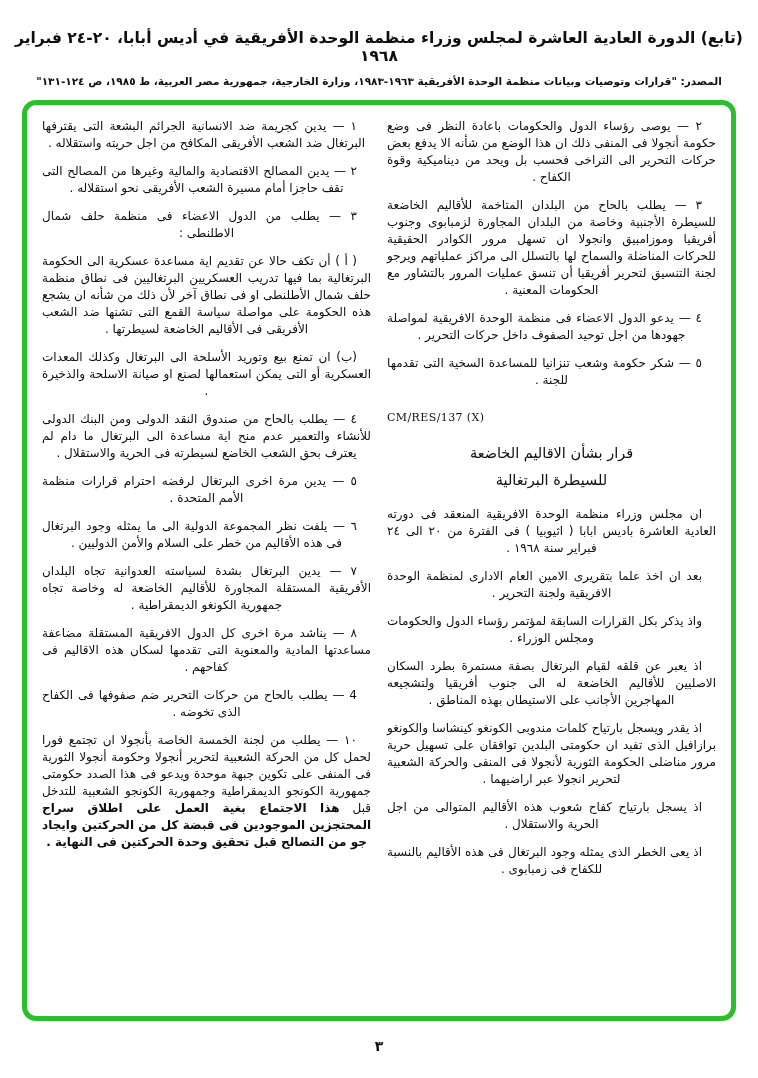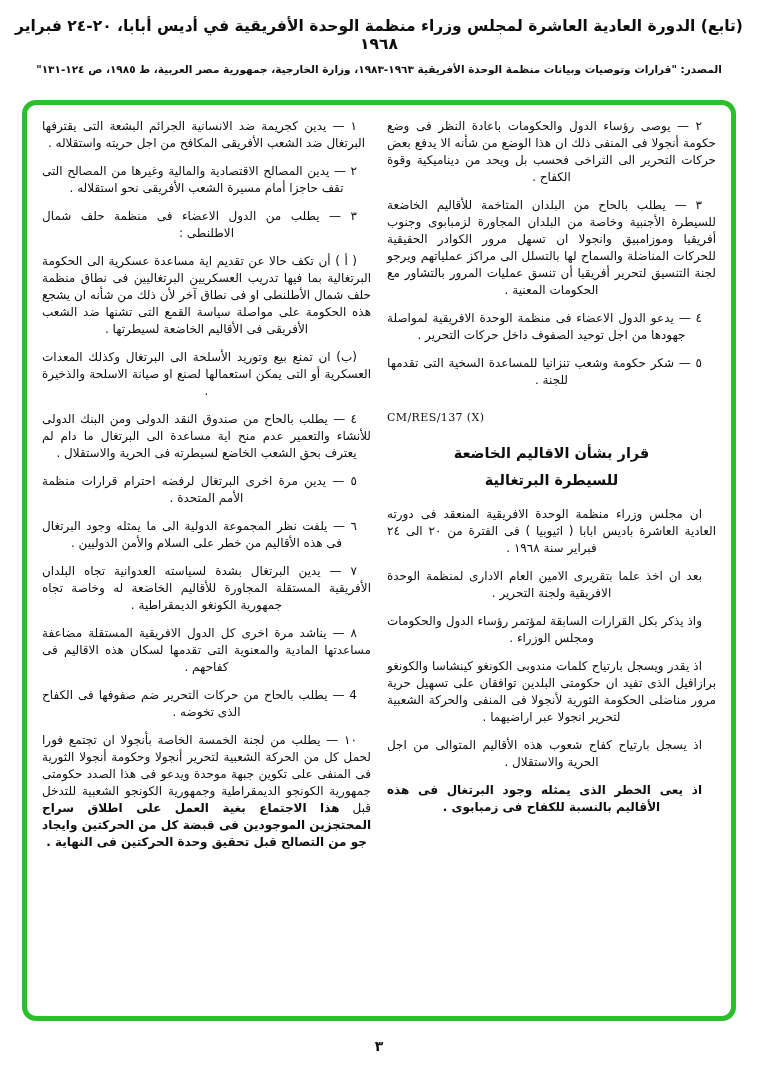--- a/index.html
+++ b/index.html
@@ -4,50 +4,50 @@
 <style>
   html,body { margin:0; padding:0; }
   body {
     width:758px; height:1078px; position:relative;
     background:#ffffff; color:#0e0e0e;
     font-family:"DejaVu Sans", sans-serif;
     overflow:hidden;
   }
   .header { direction:rtl; text-align:center; }
   .header-title {
-    padding-top:17px; font-size:15.5px; font-weight:bold;
+    padding-top:29px; font-size:15.5px; font-weight:bold;
     direction:rtl; text-align:center;
   }
   .header-source {
     margin-top:10px; font-size:10.5px; font-weight:bold;
     direction:rtl; text-align:center;
   }
   .green-box {
     position:absolute; left:22px; top:100px;
     width:714px; height:921px; box-sizing:border-box;
     border:5px solid #2bbf2b; border-radius:14px;
     padding:13px 15px 8px 15px; background:#ffffff;
     overflow:hidden;
   }
   .columns { display:flex; gap:16px; direction:rtl; height:100%; }
   .col { flex:1 1 0; direction:rtl; min-width:0; }
   .col p.body {
     margin:0 0 11px 0; font-size:12px; line-height:17px;
     text-align:justify; text-align-last:center; text-indent:14px;
   }
-  .col p.bold { font-weight:bold; }
+  .col p.bold { font-weight:normal; }
   .col p b { font-weight:bold; }
   .col p.ref {
     direction:ltr; text-align:left; text-align-last:left;
     font-family:"DejaVu Serif","Liberation Serif",serif;
     font-size:11px; letter-spacing:0.4px;
     margin:22px 0 16px 0; text-indent:0;
   }
   .col p.heading {
-    font-weight:bold; text-align:center; text-align-last:center;
+    font-weight:normal; text-align:center; text-align-last:center;
     white-space:pre-line; font-size:14.5px; line-height:27px;
     margin:0 0 12px 0; text-indent:0;
   }
   .page-number {
     position:absolute; left:0; bottom:24px; width:100%;
     text-align:center; font-size:14px; font-weight:bold;
   }
 </style>
 </head>
 <body>
@@ -65,20 +65,21 @@
           <p class="body">٢ — يوصى رؤساء الدول والحكومات باعادة النظر فى وضع حكومة أنجولا فى المنفى ذلك ان هذا الوضع من شأنه الا يدفع بعض حركات التحرير الى التراخى فحسب بل ويحد من ديناميكية وقوة الكفاح .</p>
           <p class="body">٣ — يطلب بالحاح من البلدان المتاخمة للأقاليم الخاضعة للسيطرة الأجنبية وخاصة من البلدان المجاورة لزمبابوى وجنوب أفريقيا وموزامبيق وانجولا ان تسهل مرور الكوادر الحقيقية للحركات المناضلة والسماح لها بالتسلل الى مراكز عملياتهم ويرجو لجنة التنسيق لتحرير أفريقيا أن تنسق عمليات المرور بالتشاور مع الحكومات المعنية .</p>
           <p class="body">٤ — يدعو الدول الاعضاء فى منظمة الوحدة الافريقية لمواصلة جهودها من اجل توحيد الصفوف داخل حركات التحرير .</p>
           <p class="body">٥ — شكر حكومة وشعب تنزانيا للمساعدة السخية التى تقدمها للجنة .</p>
           <p class="ref" dir="ltr">CM/RES/137 (X)</p>
           <p class="heading">قرار بشأن الاقاليم الخاضعة
 للسيطرة البرتغالية</p>
           <p class="body">ان مجلس وزراء منظمة الوحدة الافريقية المنعقد فى دورته العادية العاشرة باديس ابابا ( اثيوبيا ) فى الفترة من ٢٠ الى ٢٤ فبراير سنة ١٩٦٨ .</p>
           <p class="body">بعد ان اخذ علما بتقريرى الامين العام الادارى لمنظمة الوحدة الافريقية ولجنة التحرير .</p>
           <p class="body">واذ يذكر بكل القرارات السابقة لمؤتمر رؤساء الدول والحكومات ومجلس الوزراء .</p>
+          <p class="body">اذ يعبر عن قلقه لقيام البرتغال بصفة مستمرة بطرد السكان الاصليين للأقاليم الخاضعة له الى جنوب أفريقيا ولتشجيعه المهاجرين الأجانب على الاستيطان بهذه المناطق .</p>
           <p class="body">اذ يقدر ويسجل بارتياح كلمات مندوبى الكونغو كينشاسا والكونغو برازافيل الذى تفيد ان حكومتى البلدين توافقان على تسهيل حرية مرور مناضلى الحكومة الثورية لأنجولا فى المنفى والحركة الشعبية لتحرير انجولا عبر اراضيهما .</p>
           <p class="body">اذ يسجل بارتياح كفاح شعوب هذه الأقاليم المتوالى من اجل الحرية والاستقلال .</p>
           <p class="body bold">اذ يعى الخطر الذى يمثله وجود البرتغال فى هذه الأقاليم بالنسبة للكفاح فى زمبابوى .</p>
         </div>
       <div class="col" id="col-left" lang="ar">
           <p class="body">١ — يدين كجريمة ضد الانسانية الجرائم البشعة التى يقترفها البرتغال ضد الشعب الأفريقى المكافح من اجل حريته واستقلاله .</p>
           <p class="body">٢ — يدين المصالح الاقتصادية والمالية وغيرها من المصالح التى تقف حاجزا أمام مسيرة الشعب الأفريقى نحو استقلاله .</p>
           <p class="body">٣ — يطلب من الدول الاعضاء فى منظمة حلف شمال الاطلنطى :</p>
           <p class="body">( أ ) أن تكف حالا عن تقديم اية مساعدة عسكرية الى الحكومة البرتغالية بما فيها تدريب العسكريين البرتغاليين فى نطاق منظمة حلف شمال الأطلنطى او فى نطاق آخر لأن ذلك من شأنه ان يشجع هذه الحكومة على مواصلة سياسة القمع التى تشنها ضد الشعب الأفريقى فى الأقاليم الخاضعة لسيطرتها .</p>
           <p class="body">(ب) ان تمنع بيع وتوريد الأسلحة الى البرتغال وكذلك المعدات العسكرية أو التى يمكن استعمالها لصنع او صيانة الاسلحة والذخيرة .</p>

